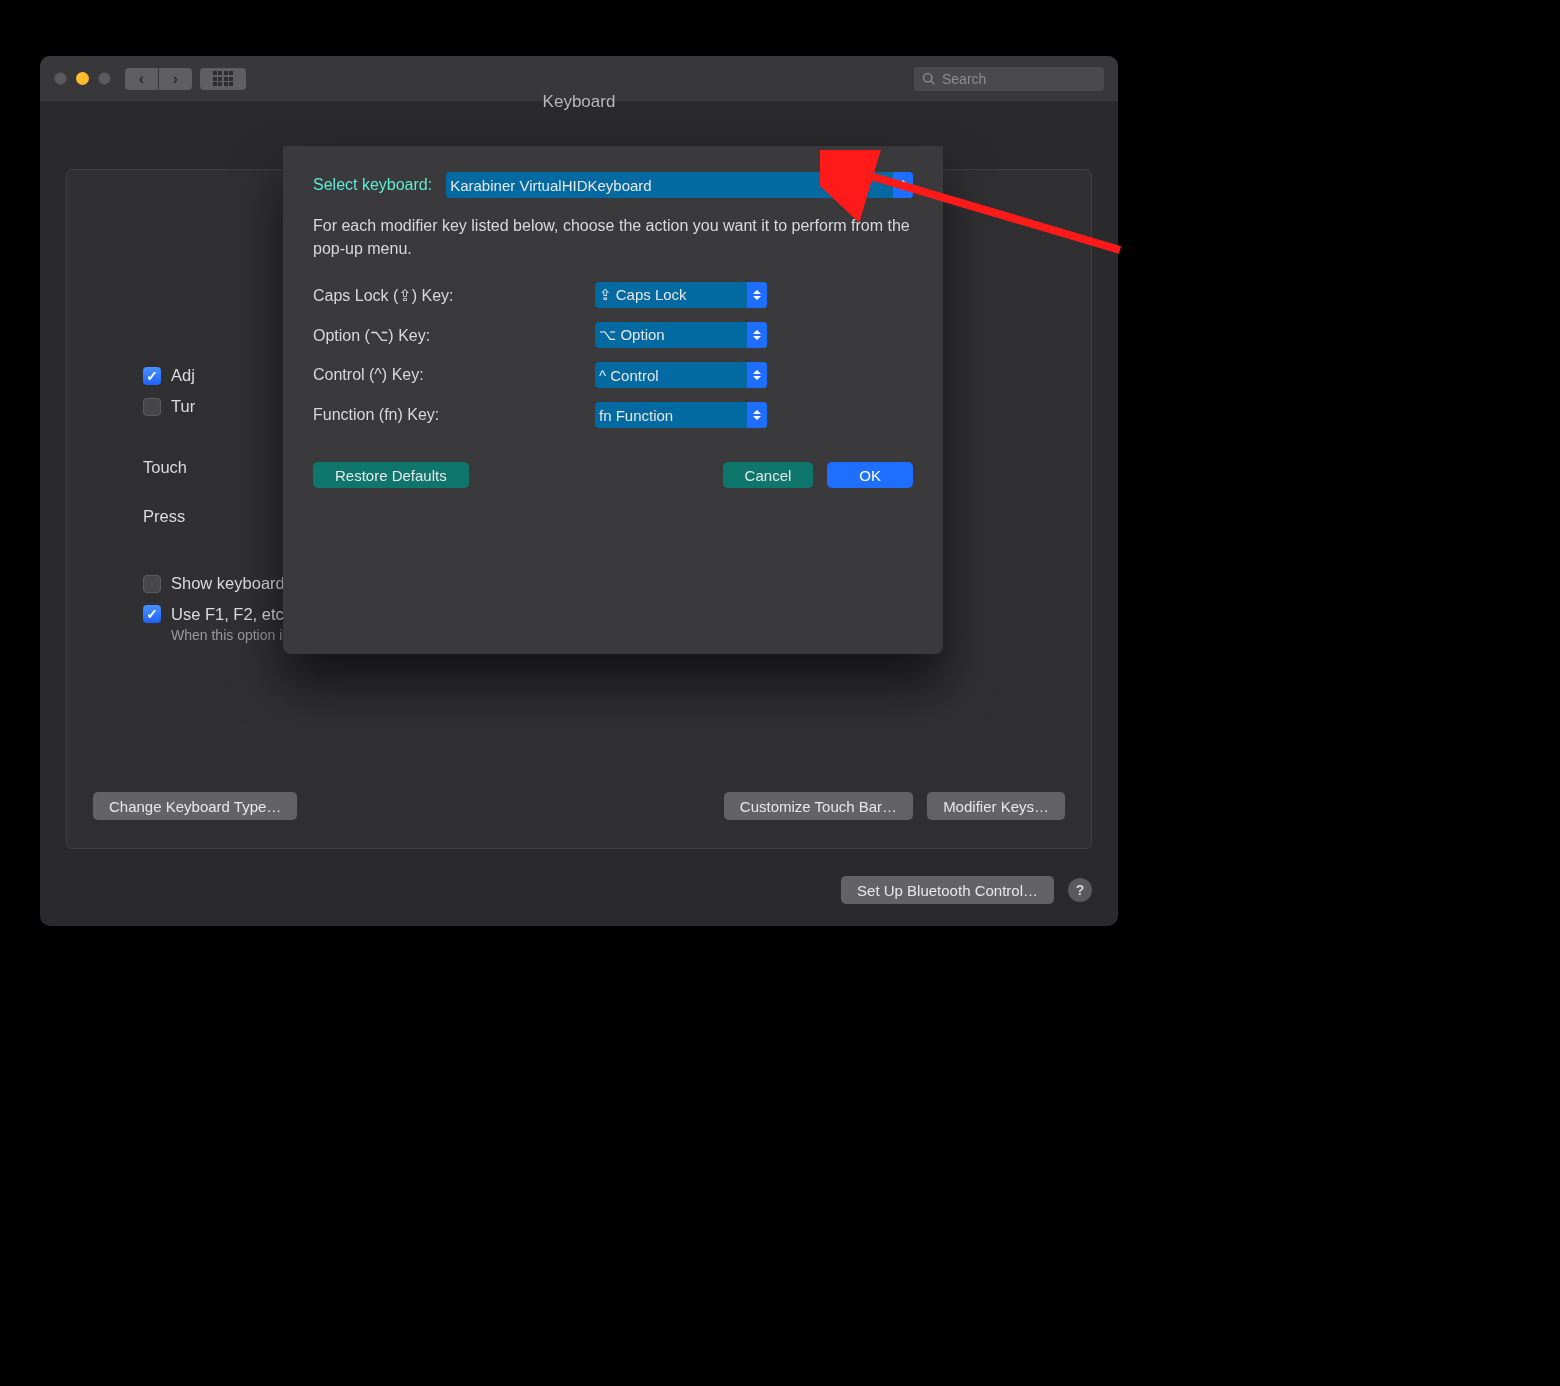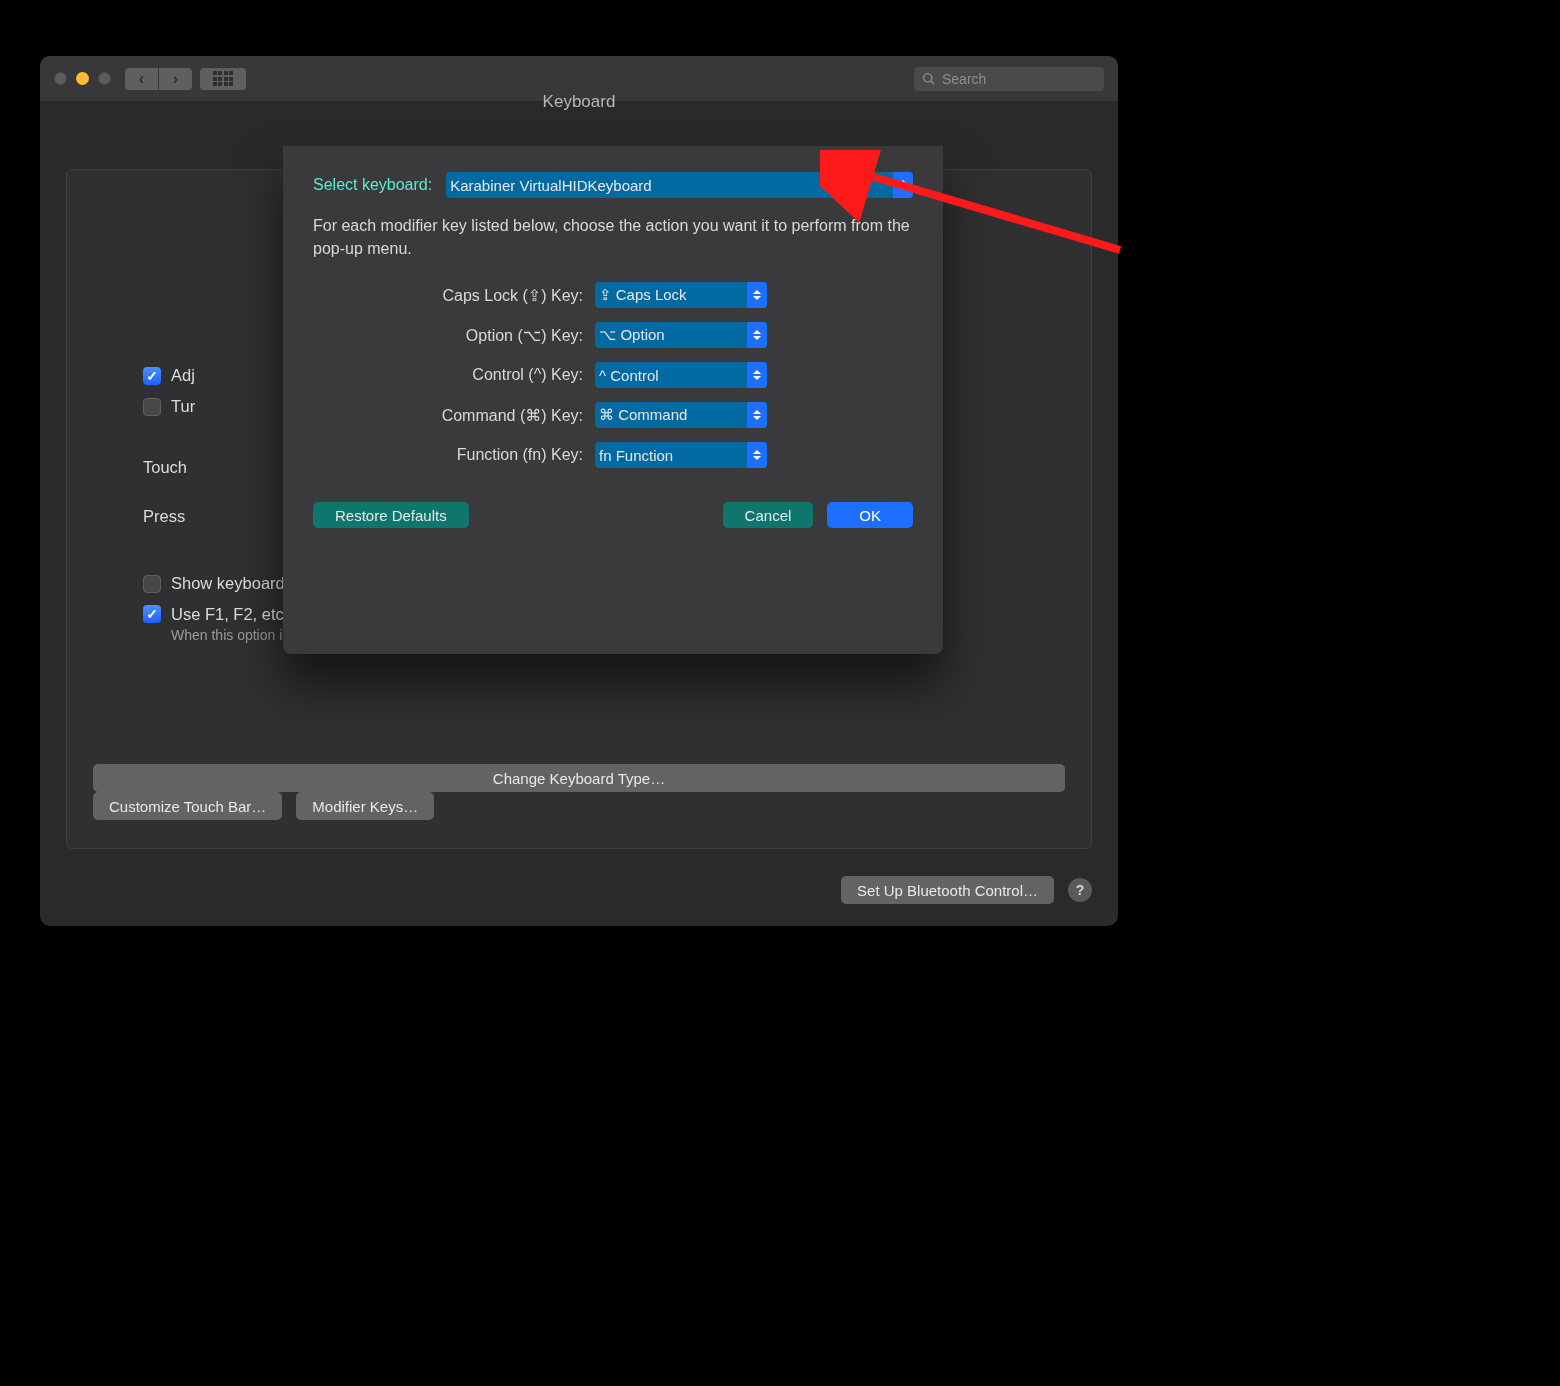--- a/index.html
+++ b/index.html
@@ -30,38 +30,38 @@
   .content { position:relative; width:100%; height:calc(100% - 45px); }
   .prefs-panel { position:absolute; left:26px; top:68px; width:1026px; height:680px; border:1px solid #3f3f42; border-radius:6px; background:#303033; overflow:hidden;}
   .bg-row { display:flex; align-items:center; gap:10px; color:#dcdcde; font-size:16.5px; }
   .bg-rows { position:absolute; left:76px; top:196px; display:flex; flex-direction:column; gap:12px; }
   .checkbox { width:18px; height:18px; border-radius:4px; border:1px solid #5d5d60; background:#474749; flex-shrink:0;}
   .checkbox.checked { background: linear-gradient(#4a90ff,#1e62ff); border:none; display:flex; align-items:center; justify-content:center;}
   .checkbox.checked::after { content:"✓"; color:#fff; font-size:14px; font-weight:700; line-height:1;}
   .bg-label-col { display:flex; flex-direction:column;}
   .sublabel { color:#9a9a9c; font-size:14px; margin-top:3px; }
   .big-btn { background:#636366; color:#e8e8ea; border:none; border-radius:5px; padding:5px 16px; font-size:15px; height:28px; }
-  .bottom-buttons { position:absolute; bottom:28px; left:26px; right:26px; display:flex; justify-content:space-between;flex-direction:column; }
+  .bottom-buttons { position:absolute; bottom:28px; left:26px; right:26px; display:flex; justify-content:space-between; }
   .bottom-right { display:flex; gap:14px; }
   .below-panel { position:absolute; left:0; right:26px; bottom:22px; display:flex; justify-content:flex-end; align-items:center; gap:14px;}
   .help { width:24px;height:24px;border-radius:50%;background:#5a5a5d;color:#d8d8db;display:flex;align-items:center;justify-content:center;font-size:14px;font-weight:600;}
   
   .sheet { position:absolute; left:243px; top:45px; width:660px; height:508px; background:#3a3a3d; box-shadow: 0 30px 50px rgba(0,0,0,.6); border-bottom-left-radius:8px; border-bottom-right-radius:8px;}
   .sheet-inner { padding: 26px 30px 22px 30px; color:#d9d9db;}
   .row { display:flex; align-items:center; gap:12px; }
   .label-right { text-align:right; font-size:16px; color:#5eead4;}
   .popup { background:#0369a1; color:#e8e8ea; height:26px; border-radius:4px; position:relative; display:flex; align-items:center; padding:0 26px 0 4px; font-size:15px; }
   .popup .stepper { position:absolute; right:0; top:0; width:20px; height:100%; background:#1e6fff; border-top-right-radius:4px; border-bottom-right-radius:4px; display:flex; flex-direction:column; align-items:center; justify-content:center; gap:0px;}
   .stepper .up,.stepper .down{width:0;height:0;border-left:4px solid transparent;border-right:4px solid transparent;}
   .stepper .up{border-bottom:4px solid #fff; margin-bottom:1px;}
   .stepper .down{border-top:4px solid #fff; margin-top:1px;}
   .instructions { margin-top:16px; font-size:16px; line-height:1.45; color:#d9d9db;}
   .key-rows { margin-top:22px; display:flex; flex-direction:column; gap:14px; }
   .key-row { display:flex; align-items:center; }
-  .key-label { width:282px; text-align:right; padding-right:12px; font-size:16px; }
+  .key-label { width:282px; text-align:left; padding-right:12px; font-size:16px; }
   .key-popup { width:172px; }
   .sheet-buttons { display:flex; justify-content:space-between; margin-top:34px; align-items:center;}
   .sheet-buttons .right { display:flex; gap:14px;}
   .btn { background:#0f766e; color:#e8e8ea; border:none; border-radius:5px; font-size:15px; height:26px; padding:0 22px;}
   .btn.primary { background:#1e6fff; color:#fff; padding:0 32px;}
   
   .arrow { position:absolute; pointer-events:none; }
 </style>
 </head>
 <body>
@@ -193,30 +193,20 @@
               <div class="key-label">Control (^) Key:</div>
               <div class="popup key-popup">
                 <span>^ Control</span>
                 <div class="stepper">
                     <div class="up"></div>
                     <div class="down"></div>
                   </div>
               </div>
             </div>
             <div class="key-row">
-              <div class="key-label">Command (⌘) Key:</div>
-              <div class="popup key-popup">
-                <span>⌘ Command</span>
-                <div class="stepper">
-                    <div class="up"></div>
-                    <div class="down"></div>
-                  </div>
-              </div>
-            </div>
-            <div class="key-row">
               <div class="key-label">Function (fn) Key:</div>
               <div class="popup key-popup">
                 <span>fn Function</span>
                 <div class="stepper">
                     <div class="up"></div>
                     <div class="down"></div>
                   </div>
               </div>
             </div>
           </div>

